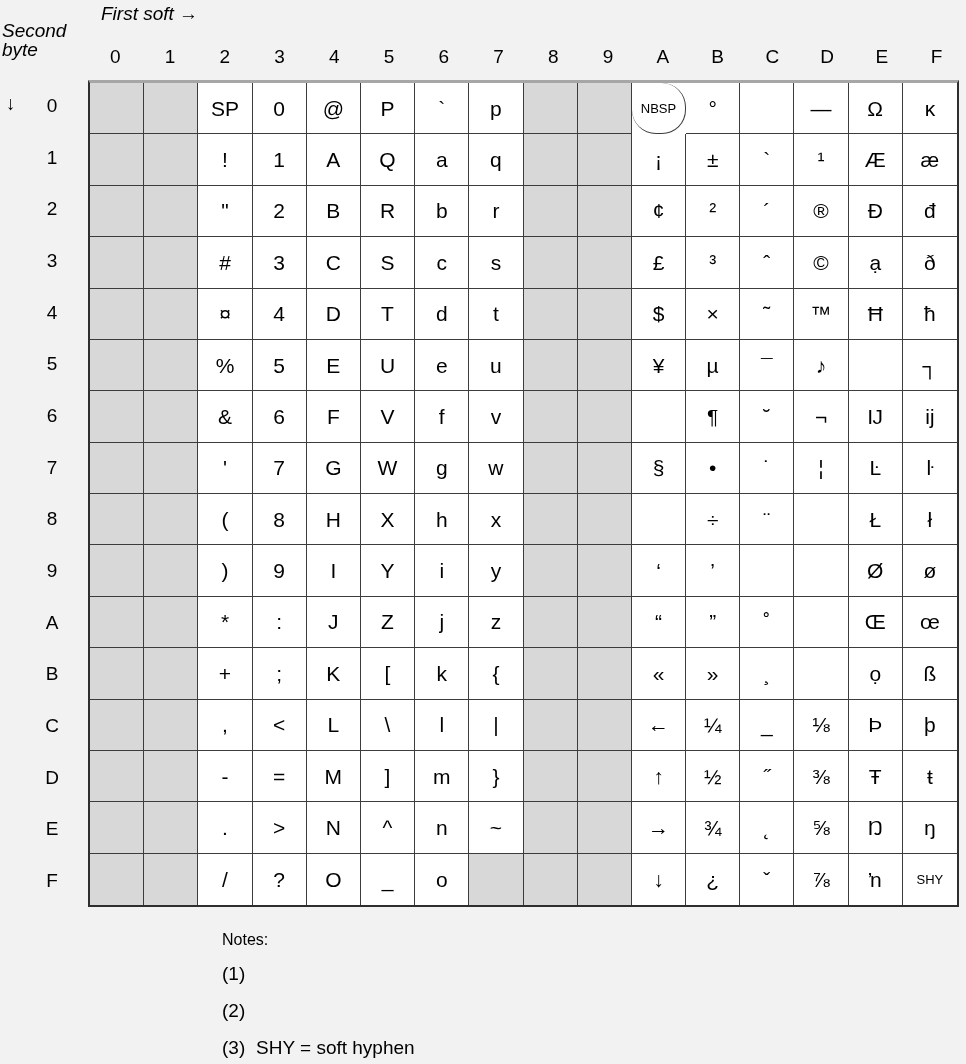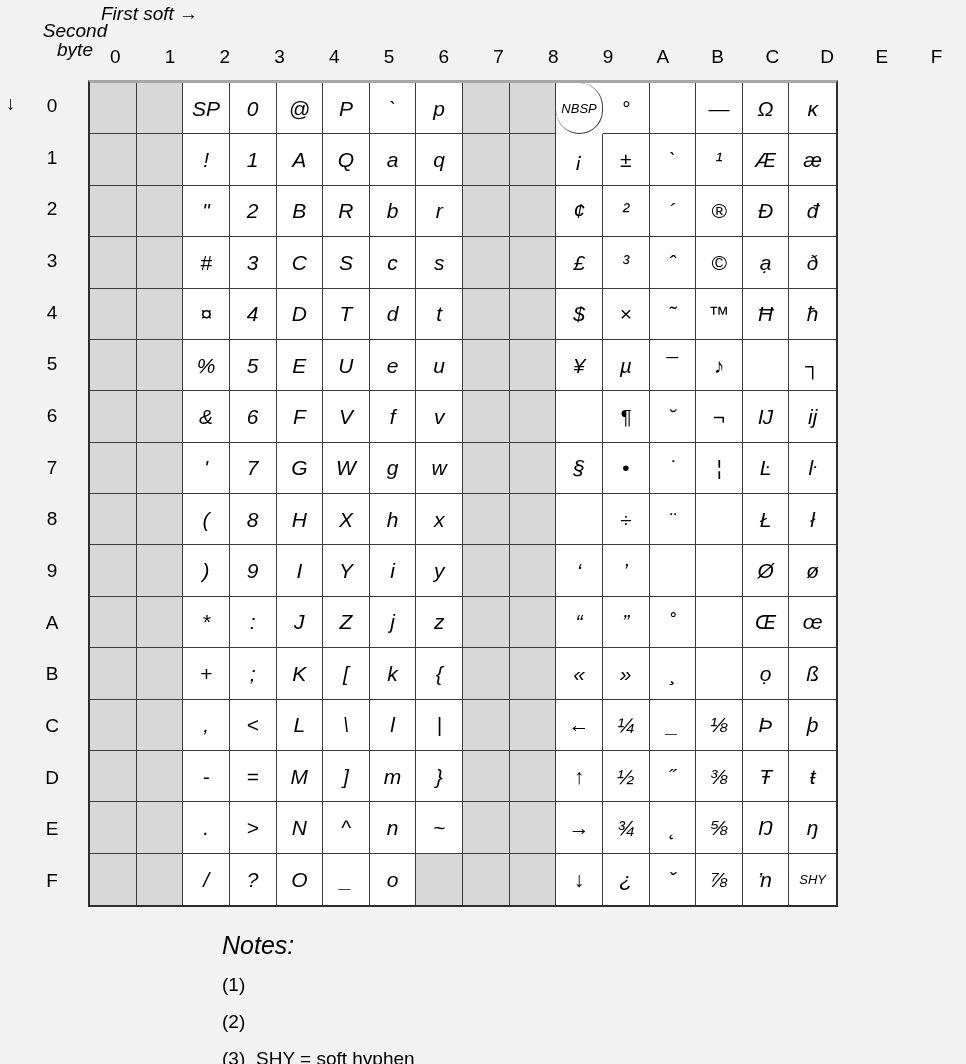--- a/index.html
+++ b/index.html
@@ -9,52 +9,51 @@
   html,body{width:966px;height:1064px;}
   body{
     background:var(--bg);
     font-family:"Liberation Sans","DejaVu Sans","DejaVu Sans Mono",sans-serif;
     color:var(--text);
     position:relative;
     overflow:hidden;
   }
   .lbl-italic{font-style:italic;font-size:19px;}
   .first-byte{position:absolute;left:101px;top:3px;white-space:nowrap;}
-  .second-byte{position:absolute;left:2px;top:21px;width:74px;text-align:center;line-height:19px;margin-left:36px;}
+  .second-byte{position:absolute;left:2px;top:21px;width:74px;text-align:left;line-height:19px;}
   .down-arrow{position:absolute;left:6px;top:93px;font-size:19px;}
   .col-labels{
     position:absolute;left:88px;top:44px;width:876px;height:26px;
     display:grid;grid-template-columns:repeat(16,1fr);
   }
   .col-labels .hdr{display:flex;align-items:center;justify-content:center;font-size:19px;}
   .row-labels{
     position:absolute;left:34px;top:80px;width:36px;height:827px;
     display:flex;flex-direction:column;
   }
   .row-labels .hdr{flex:1;display:flex;align-items:center;justify-content:center;font-size:19px;}
   .grid{
-    position:absolute;left:88px;top:80px;width:750px;height:827px;
+    position:absolute;left:88px;top:80px;width:871px;height:827px;
     display:grid;grid-template-columns:repeat(16,1fr);grid-template-rows:repeat(16,1fr);
     border:2px solid #2e2e2e;border-top:3px solid #a6a6a6;
     background:var(--cell);
-    font-style:italic;
   }
   .cell{
     border-right:1px solid var(--border);
     border-bottom:1px solid var(--border);
     display:flex;align-items:center;justify-content:center;
     font-size:21px;line-height:1;background:var(--cell);
     overflow:hidden;
   }
   .cell:nth-child(16n){border-right:none;}
   .cell:nth-child(n+241){border-bottom:none;}
   .cell.shaded{background:var(--shaded);}
   .cell.token{font-size:13px;letter-spacing:0;border-radius:24px;}
   .notes{position:absolute;left:222px;top:931px;width:720px;}
-  .notes-title{font-style:italic;font-size:25px;margin-bottom:13px;}
+  .notes-title{font-size:16px;margin-bottom:13px;}
   .note-line{font-size:19px;line-height:23px;margin-bottom:14px;display:flex;}
   .note-num{display:inline-block;width:34px;flex:0 0 34px;}
   .note-text sub{font-size:12px;}
 </style>
 </head>
 <body>
 
 <div class="first-byte lbl-italic">First soft →</div>
 <div class="second-byte lbl-italic">Second byte</div>
 <div class="down-arrow">↓</div>

